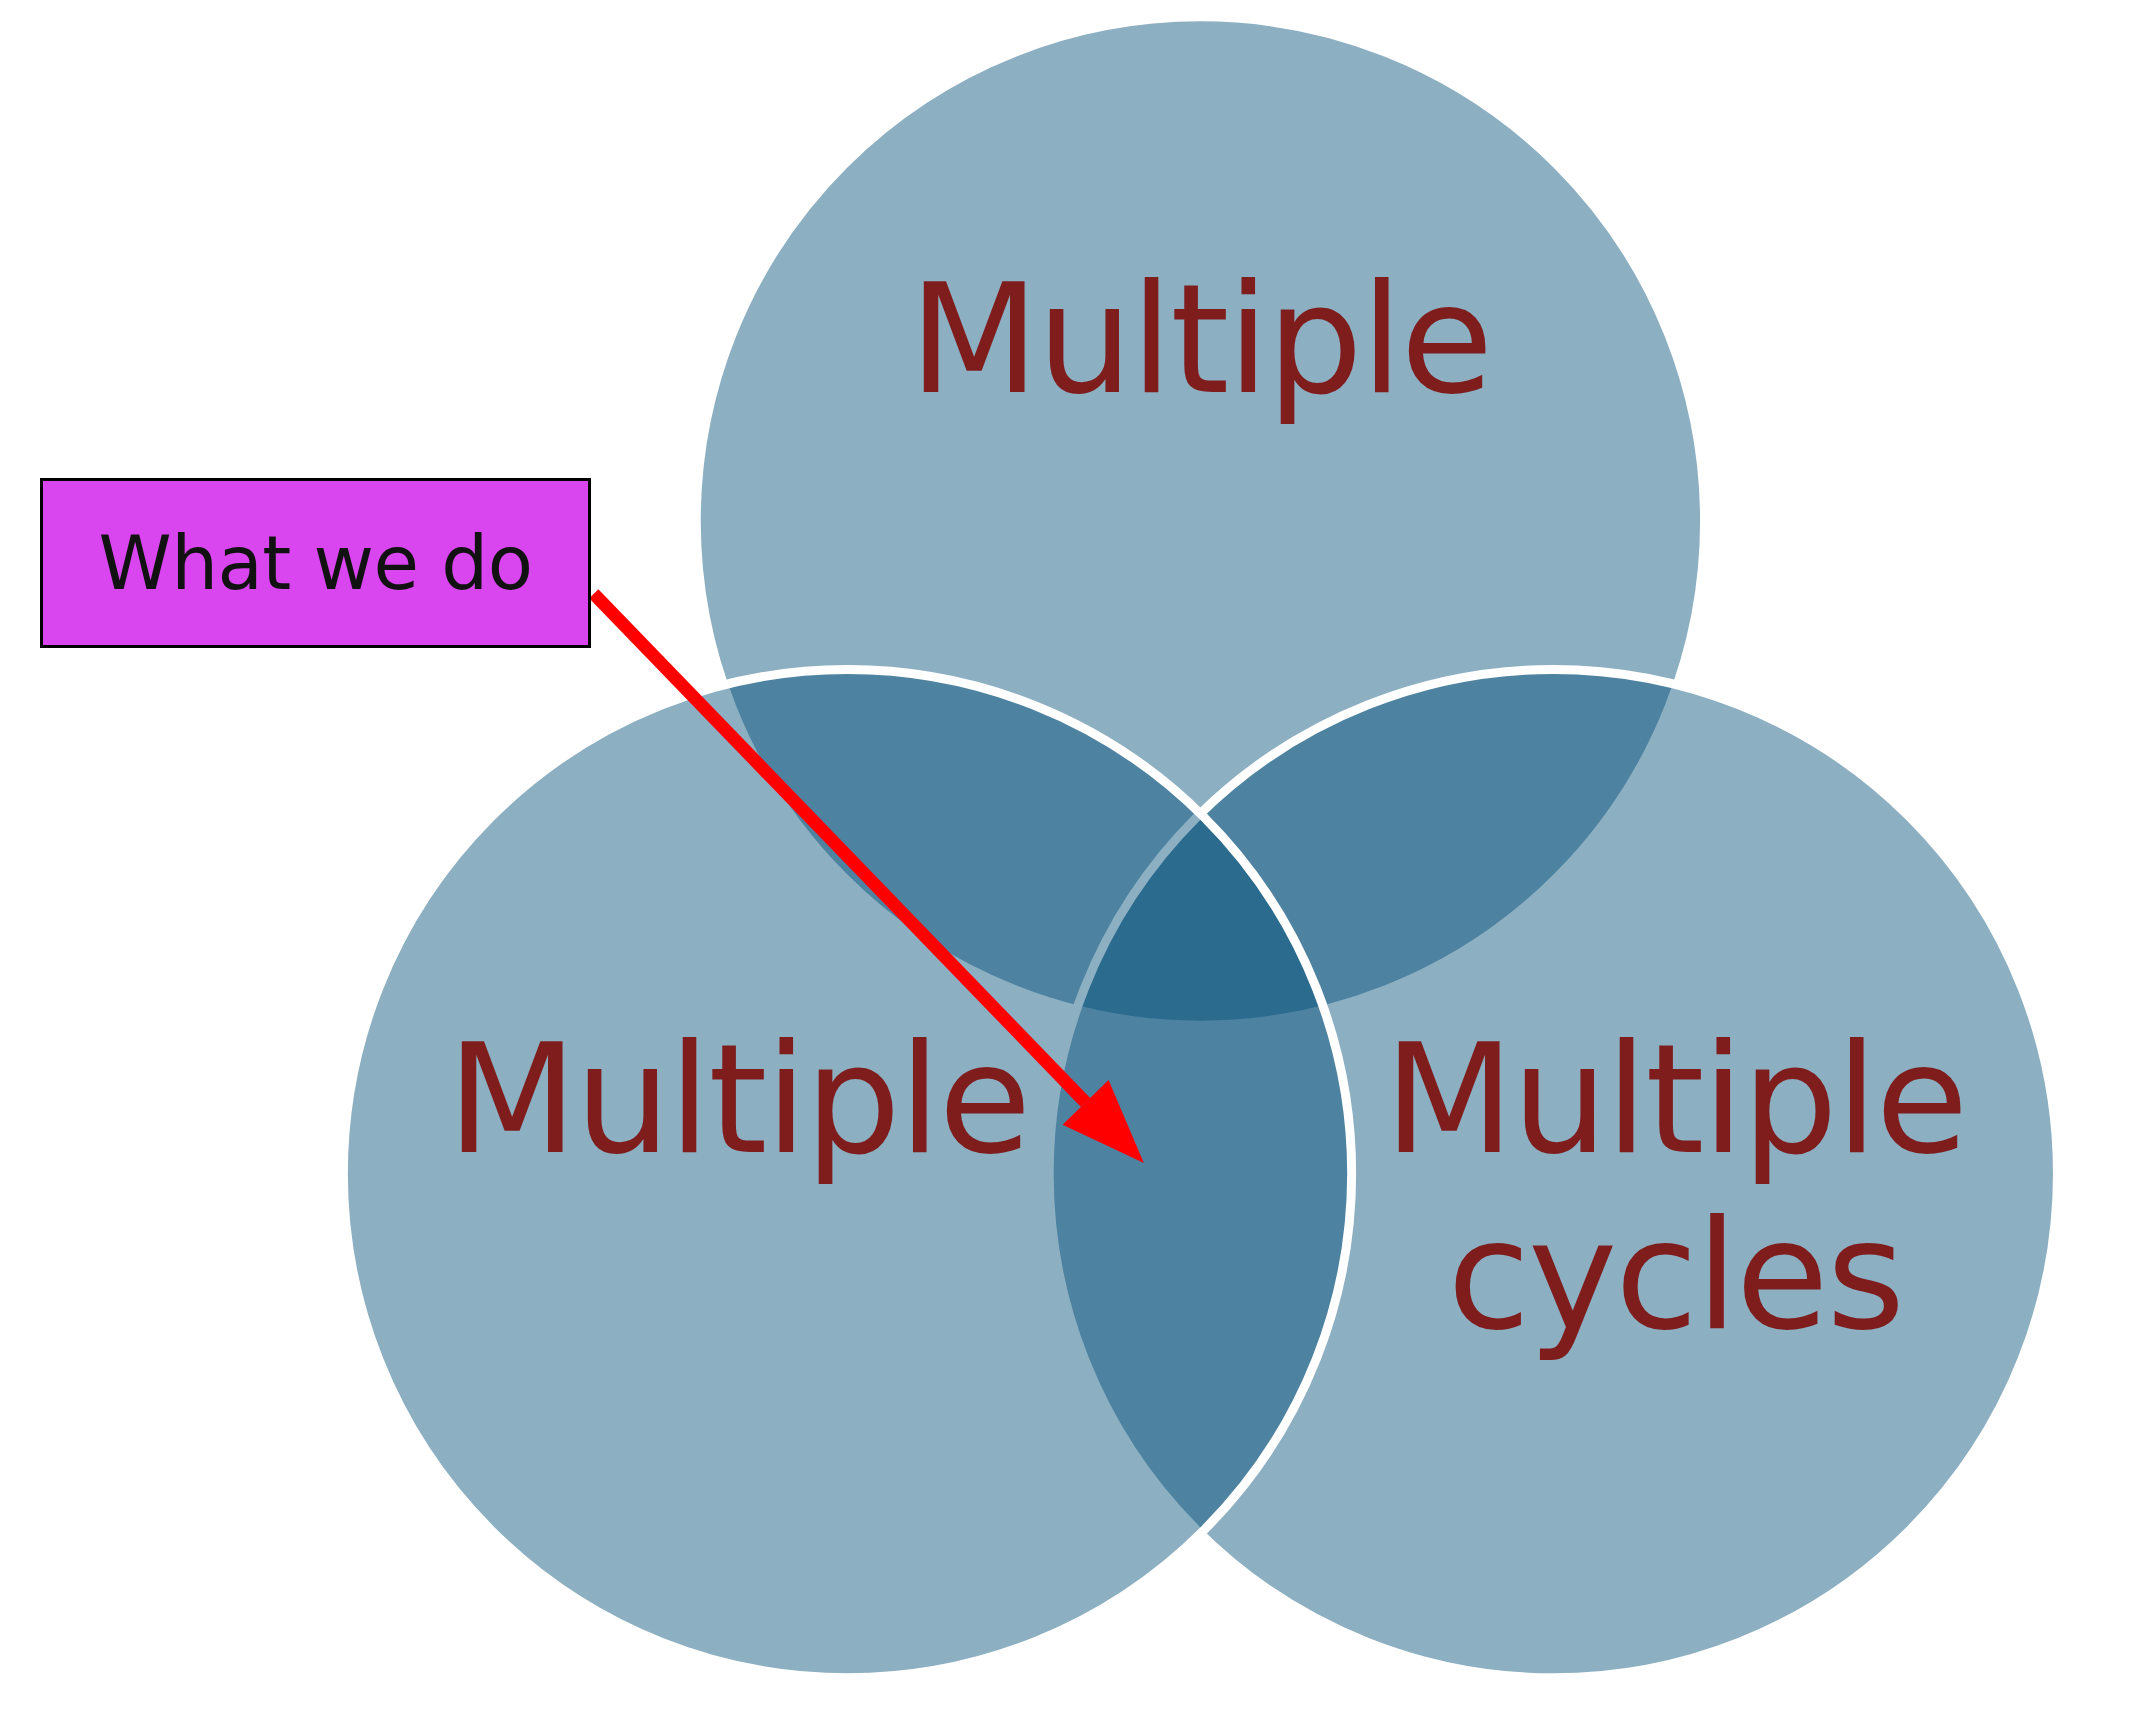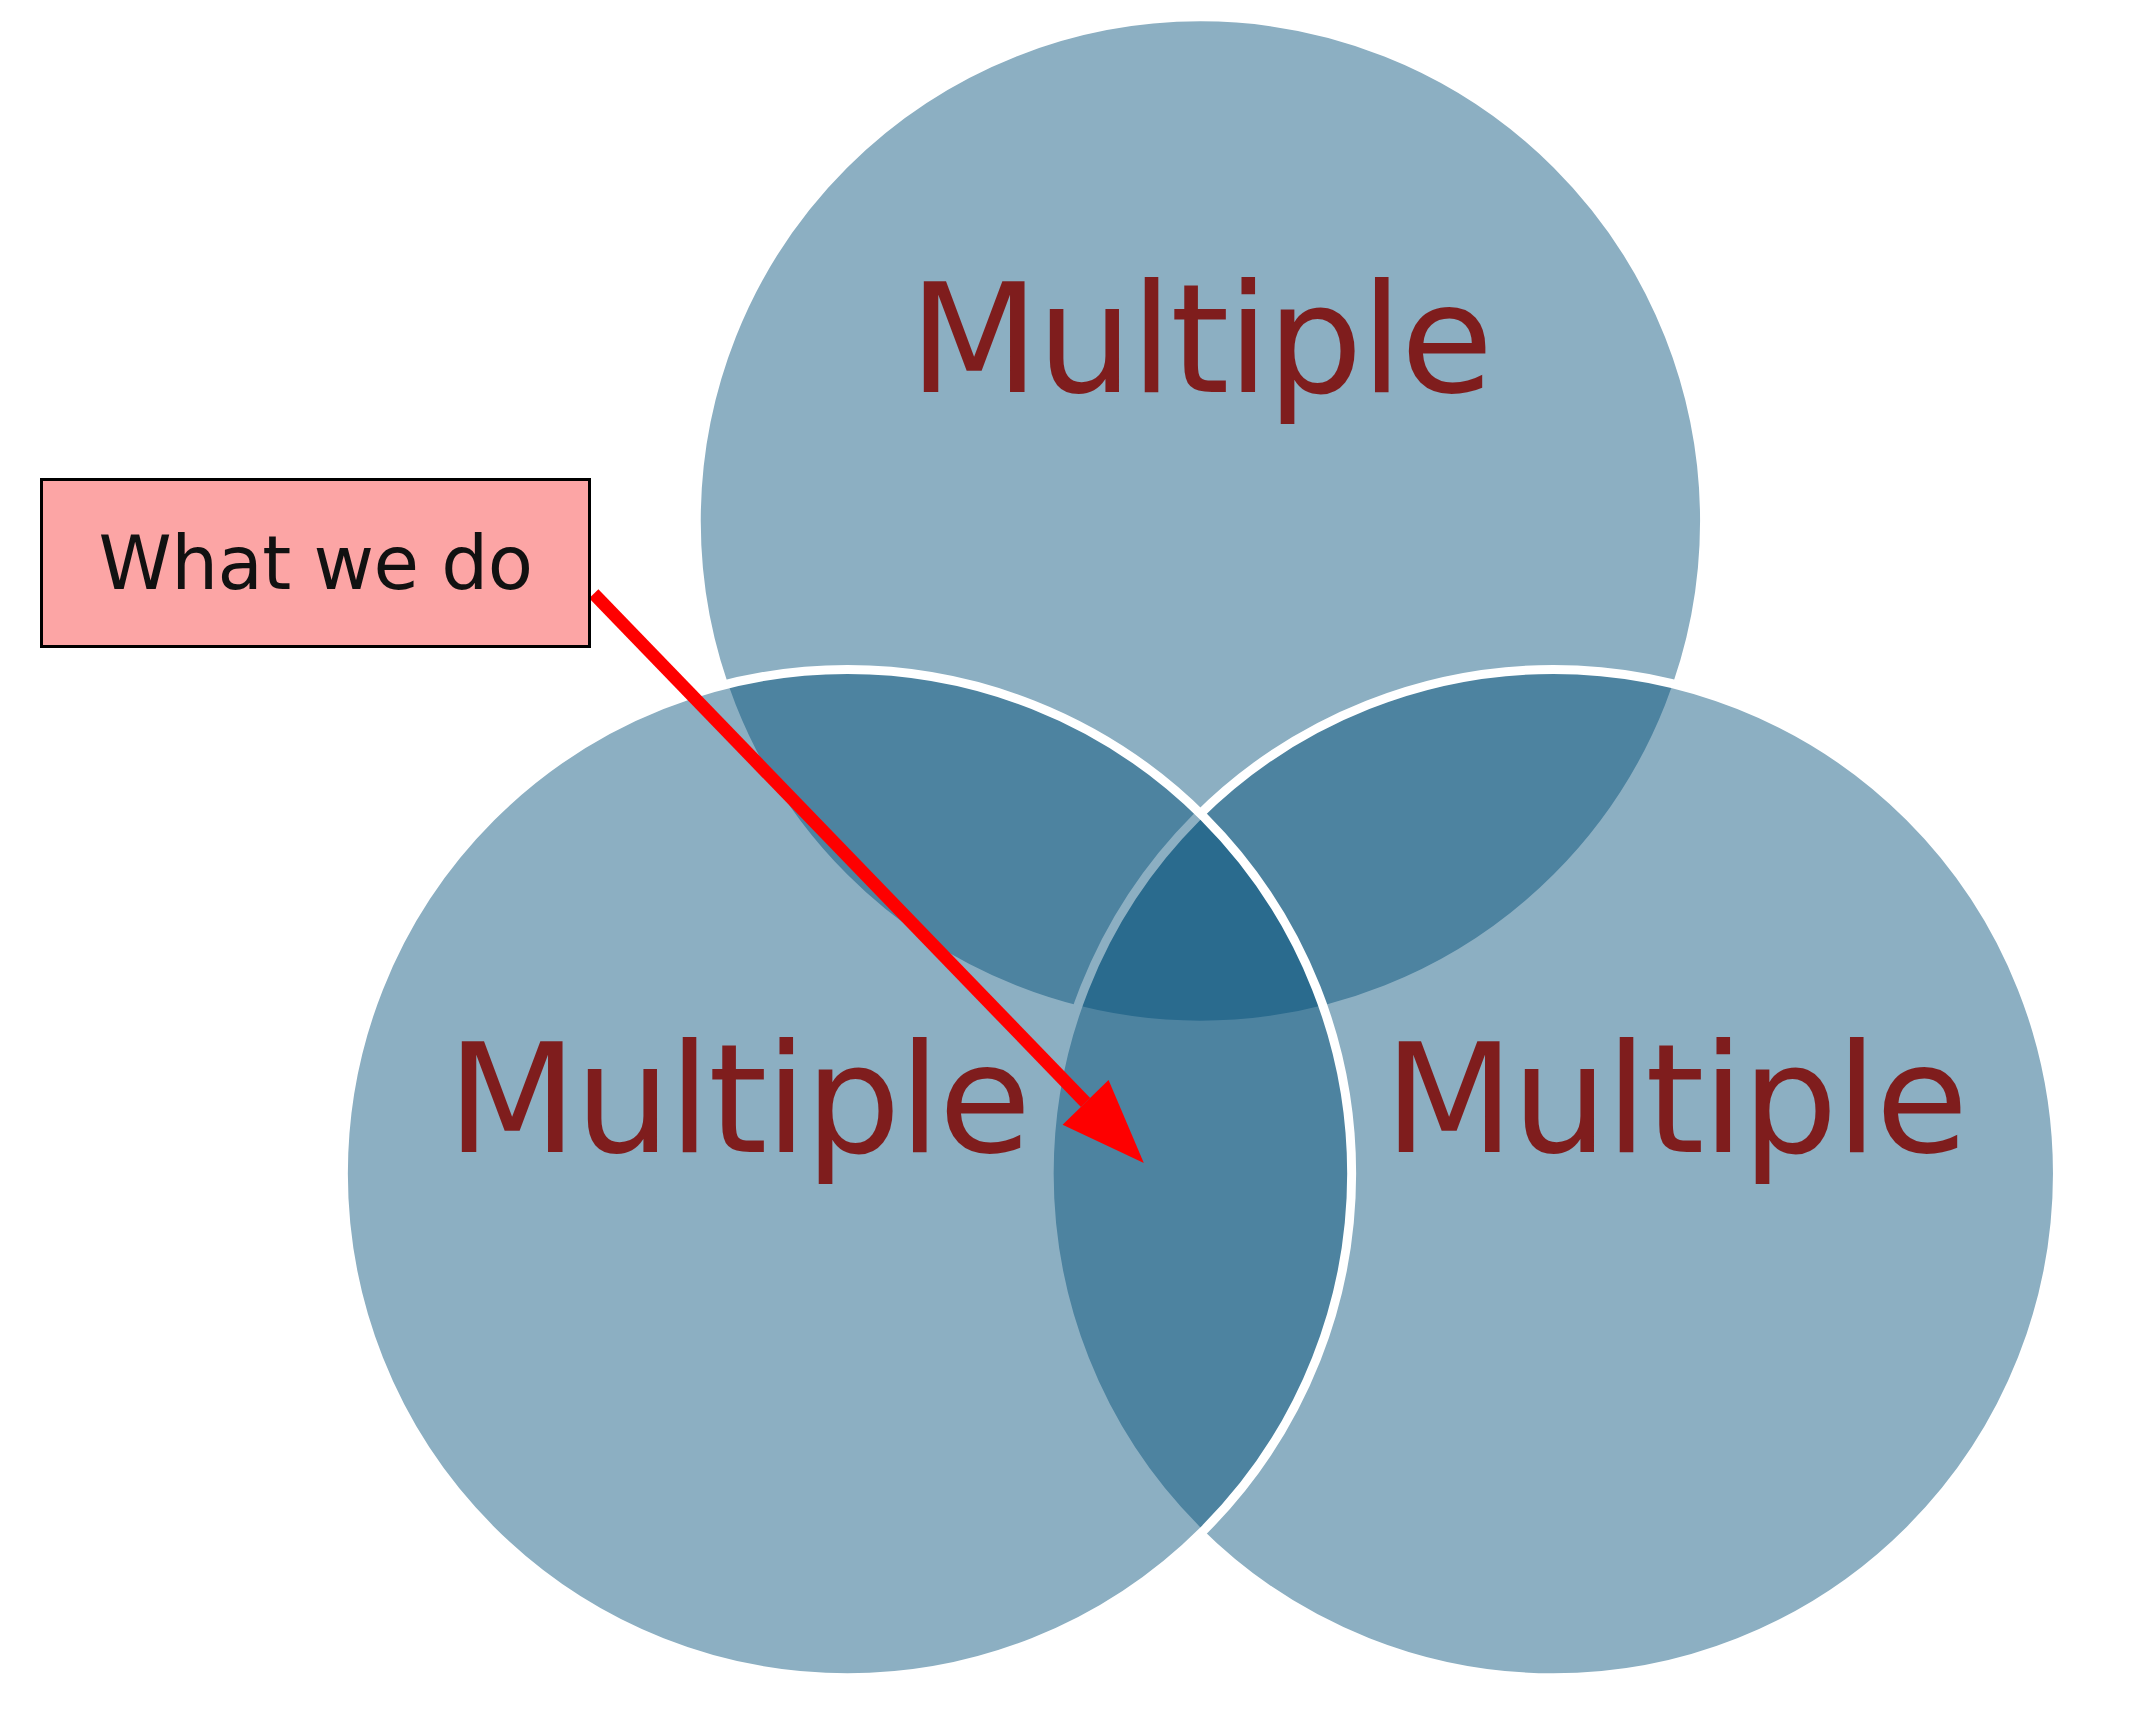--- a/index.html
+++ b/index.html
@@ -40,21 +40,21 @@
   #label-settings { left: 290px;  top: 1012px; }
   #label-cycles   { left: 1227px; top: 1012px; }
   .callout {
     position: absolute;
     left: 40px;
     top: 478px;
     width: 551px;
     height: 170px;
     box-sizing: border-box;
     border: 3.9px solid #000000;
-    background: #fca5a5;
+    background: #d946ef;
     display: flex;
     align-items: center;
     justify-content: center;
     font-size: 74px;
     letter-spacing: -0.6px;
     color: #111111;
     white-space: nowrap;
   }
 </style>
 </head>
@@ -77,20 +77,21 @@
   <div class="vlabel" id="label-keys">
     <span class="line">Multiple</span>
   </div>
 
   <div class="vlabel" id="label-settings">
     <span class="line">Multiple</span>
   </div>
 
   <div class="vlabel" id="label-cycles">
     <span class="line">Multiple</span>
+    <span class="line">cycles</span>
   </div>
 
   <div class="callout">
     <span>What we do</span>
   </div>
 
 </div>
 
 
 </body></html>

